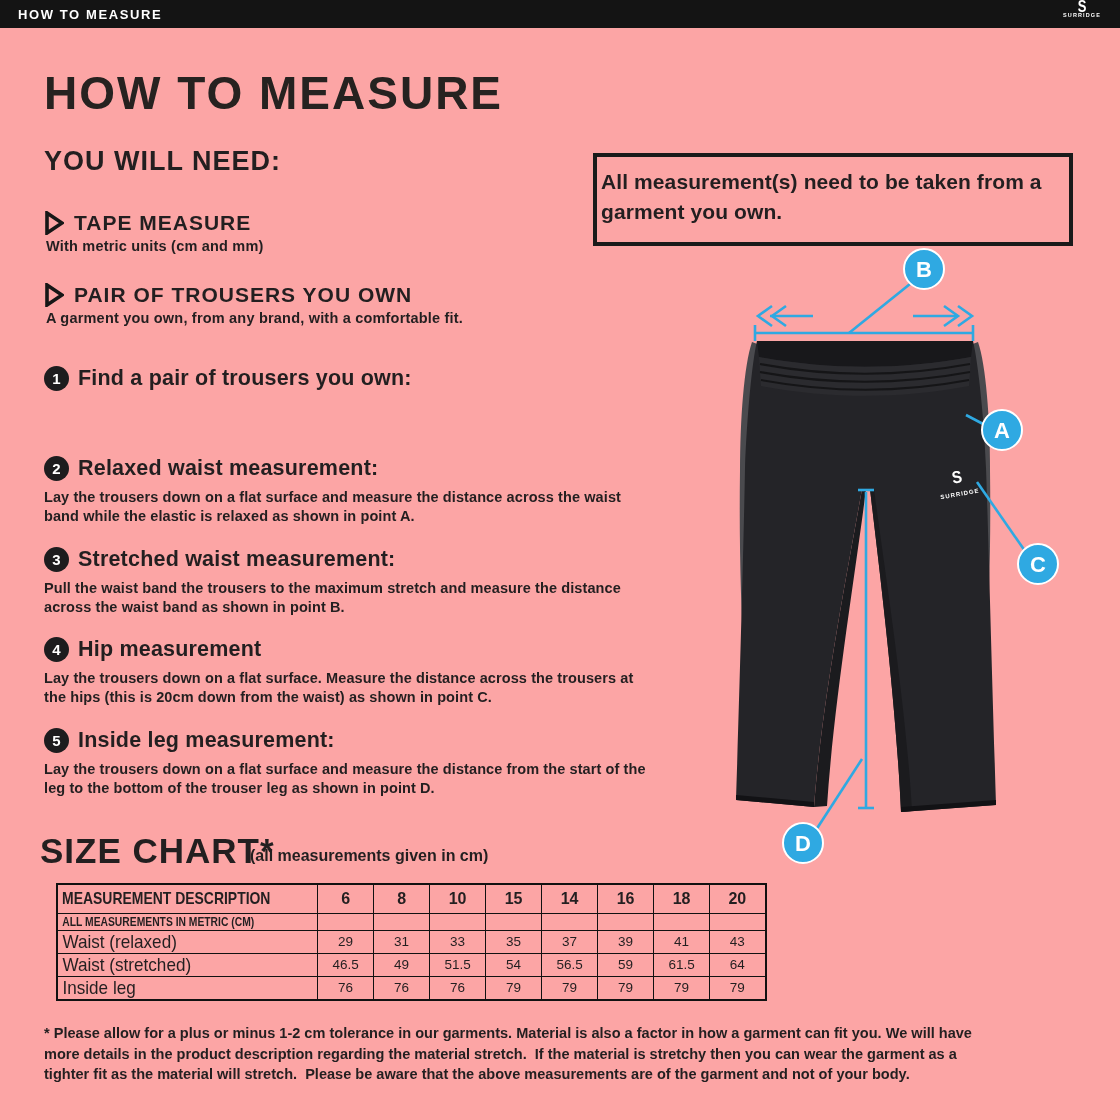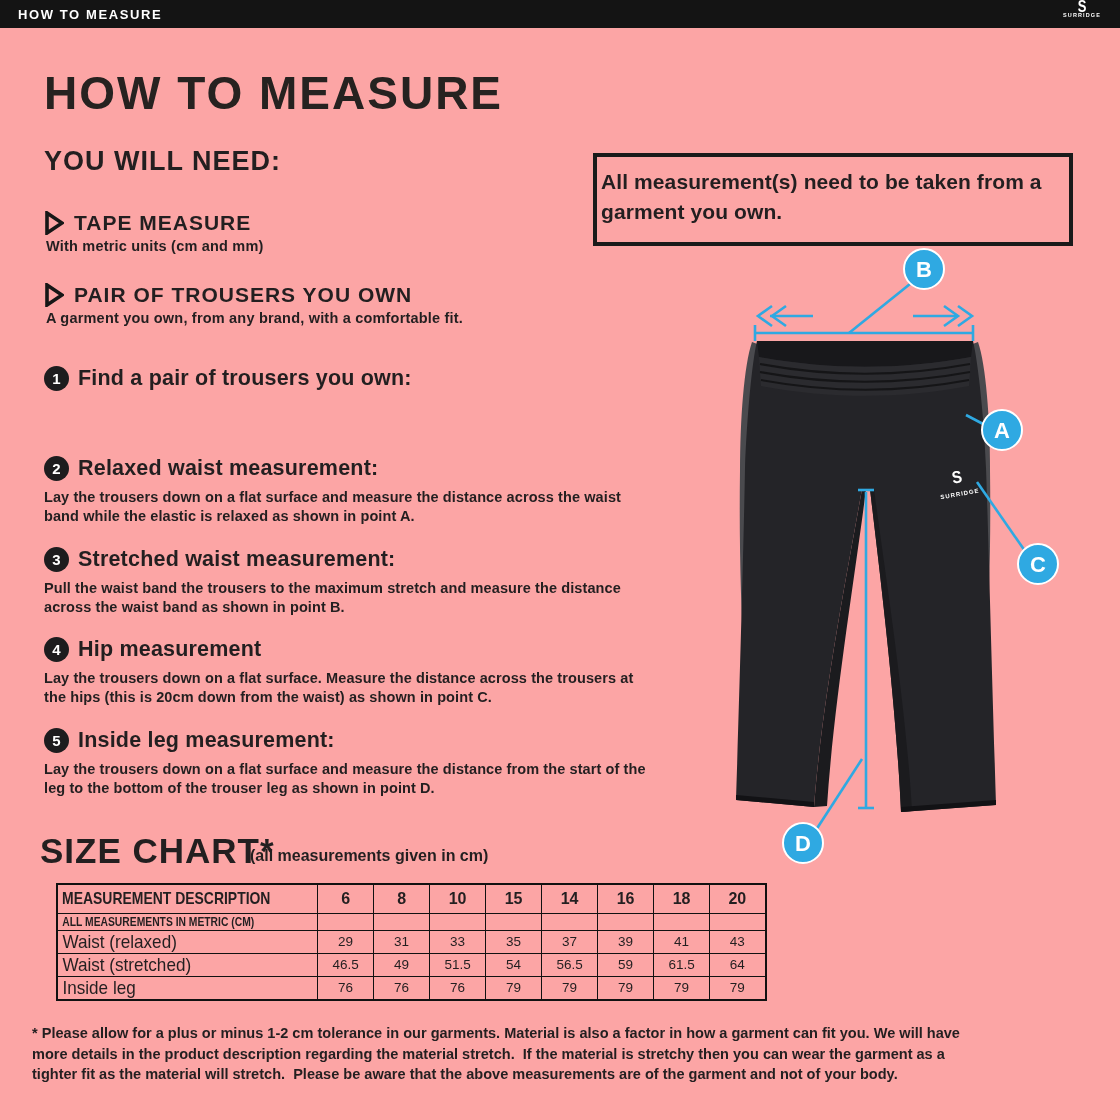--- a/index.html
+++ b/index.html
@@ -54,21 +54,21 @@
   th.desc{font-size:17px;font-weight:bold;text-align:left;}
   th.desc span{display:inline-block;transform:scaleX(.82);transform-origin:left center;padding-left:5px;}
   th.sz{font-size:16px;font-weight:bold;text-align:center;}
   td.metriclabel{font-size:12px;font-weight:bold;text-align:left;}
   td.metriclabel span{display:inline-block;transform:scaleX(.86);transform-origin:left center;padding-left:5px;}
   td.rowlabel{font-size:19px;text-align:left;}
   td.rowlabel span{display:inline-block;transform:scaleX(.9);transform-origin:left center;padding-left:5px;}
   td.val{font-size:13.5px;text-align:center;}
 
   
-  .footnote{position:absolute;left:32px;top:1023px;width:1060px;font-size:15px;font-weight:bold;
+  .footnote{position:absolute;left:44px;top:1023px;width:1060px;font-size:15px;font-weight:bold;
             line-height:20.5px;}
   .footnote .fl{transform:scaleX(.97);transform-origin:left center;white-space:pre;}
 
   
   .diagram{position:absolute;left:700px;top:238px;width:420px;height:650px;}
 </style>
 </head>
 <body>
 
 <div id="page">

